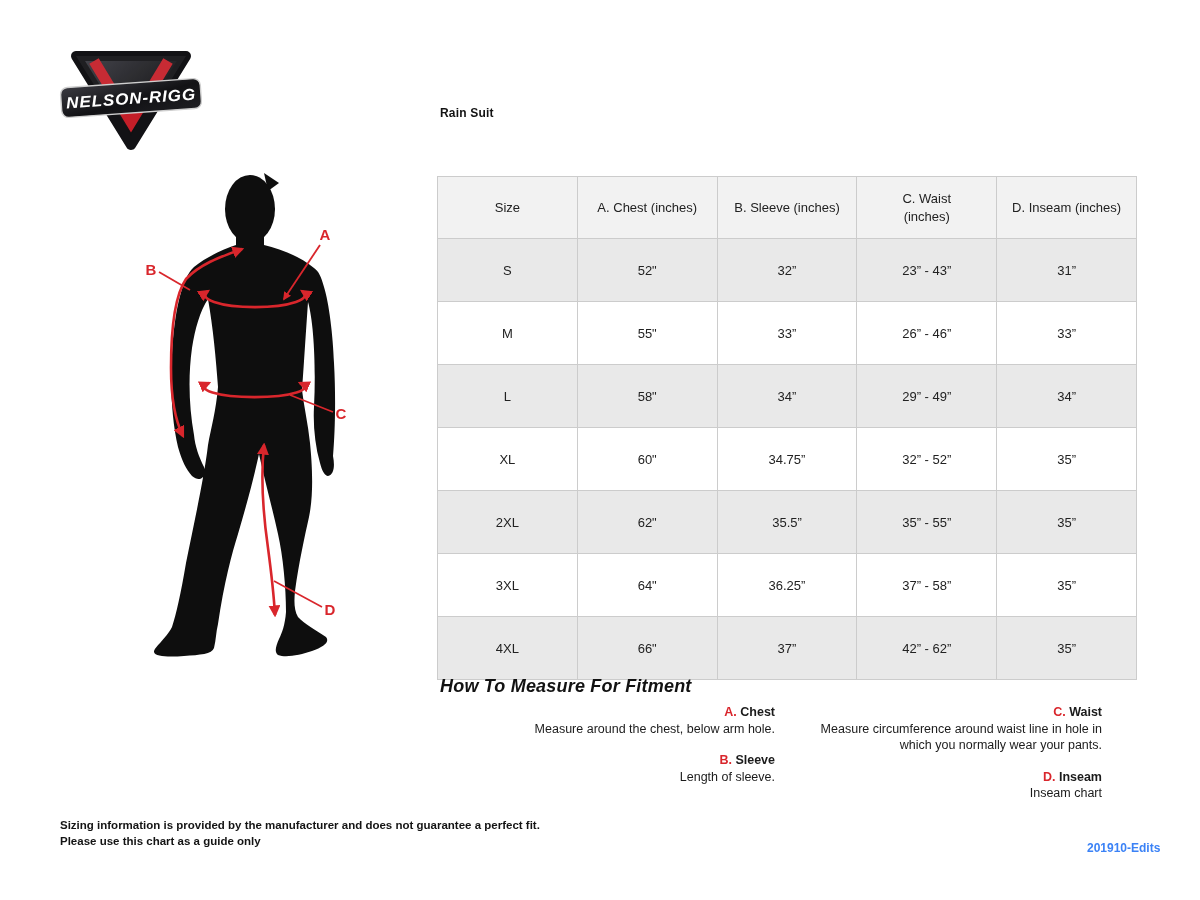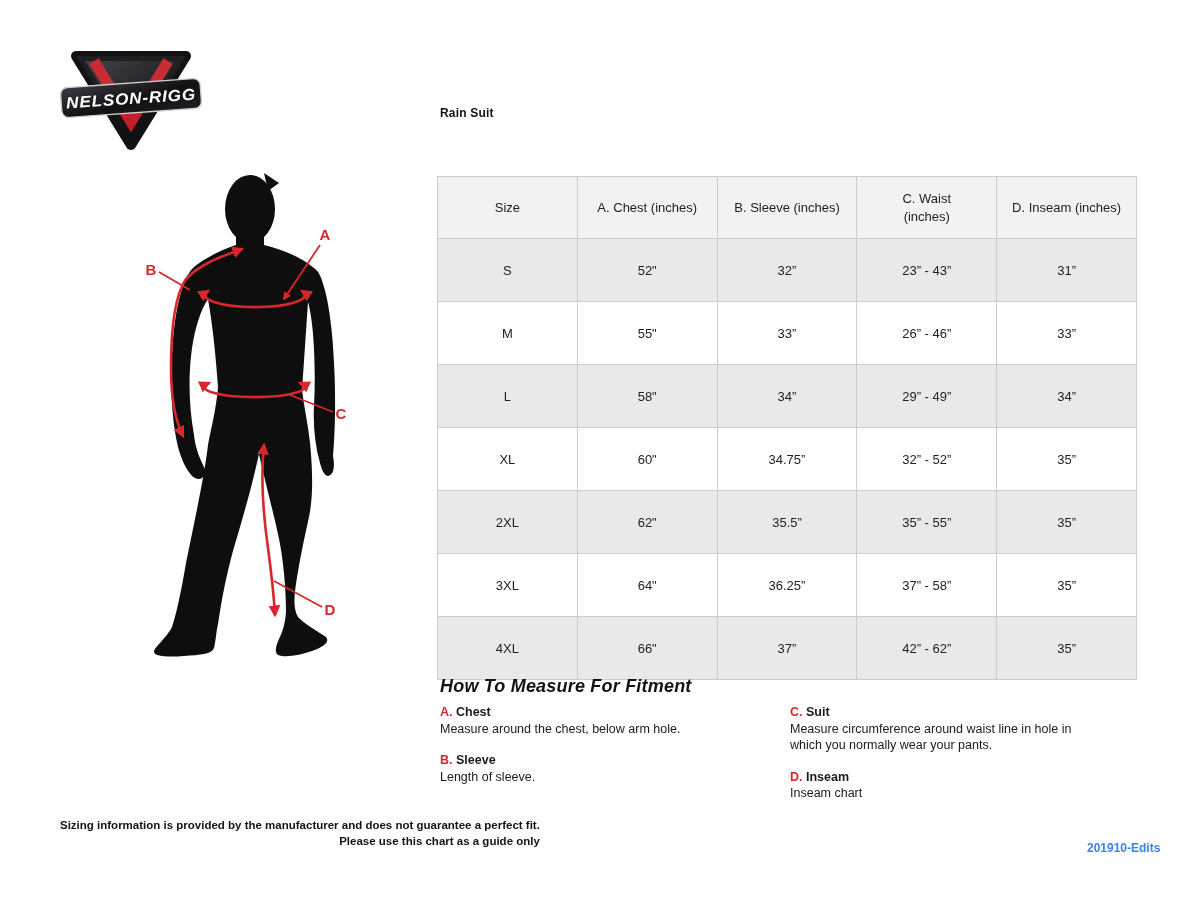--- a/index.html
+++ b/index.html
@@ -23,30 +23,30 @@
   table.size-table th, table.size-table td {
     border:1px solid #cccccc; text-align:center; vertical-align:middle;
     font-weight:normal; padding:0 6px;
   }
   table.size-table thead th { height:62px; background:#f2f2f2; white-space:pre-line; line-height:1.35; }
   table.size-table tbody td { height:63px; }
   table.size-table tbody tr:nth-child(odd)  td { background:#e9e9e9; }
   table.size-table tbody tr:nth-child(even) td { background:#ffffff; }
 
   
-  .measure-col { position:absolute; top:704px; font-size:12.5px; line-height:1.32; color:#1b1b1b; }
+  .measure-col { position:absolute; top:704px; font-size:12.5px; line-height:1.32; color:#1b1b1b;text-align:right; }
   .measure-col.left  { left:440px; width:335px; }
   .measure-col.right { left:790px; width:312px; }
   .measure-item { margin-bottom:15px; }
   .measure-label { font-weight:bold; }
   .measure-letter { color:#d9262c; font-weight:bold; }
   .measure-desc { font-weight:normal; }
 
   
-  .disclaimer { position:absolute; left:60px; top:817px; font-size:11.5px; font-weight:bold; line-height:1.4; color:#141414;text-align:right; }
+  .disclaimer { position:absolute; left:60px; top:817px; font-size:11.5px; font-weight:bold; line-height:1.4; color:#141414; }
   .doc-ref { position:absolute; left:1087px; top:841px; font-size:12px; font-weight:bold; color:#3b82f6; }
 </style>
 </head>
 <body>
 
 <div class="canvas">
 
   <svg class="logo" viewBox="0 0 146 104" aria-hidden="true">
     <defs>
       <linearGradient id="triGrad" x1="0" y1="0" x2="1" y2="1">
@@ -194,21 +194,21 @@
       <div class="measure-desc">Measure around the chest, below arm hole.</div>
     </div>
     <div class="measure-item">
       <div class="measure-label"><span class="measure-letter">B.</span> <span>Sleeve</span></div>
       <div class="measure-desc">Length of sleeve.</div>
     </div>
   </div>
 
   <div class="measure-col right">
     <div class="measure-item">
-      <div class="measure-label"><span class="measure-letter">C.</span> <span>Suit</span></div>
+      <div class="measure-label"><span class="measure-letter">C.</span> <span>Waist</span></div>
       <div class="measure-desc">Measure circumference around waist line in hole in which you normally wear your pants.</div>
     </div>
     <div class="measure-item">
       <div class="measure-label"><span class="measure-letter">D.</span> <span>Inseam</span></div>
       <div class="measure-desc">Inseam chart</div>
     </div>
   </div>
 
   <div class="disclaimer">
     <div>Sizing information is provided by the manufacturer and does not guarantee a perfect fit.</div>

